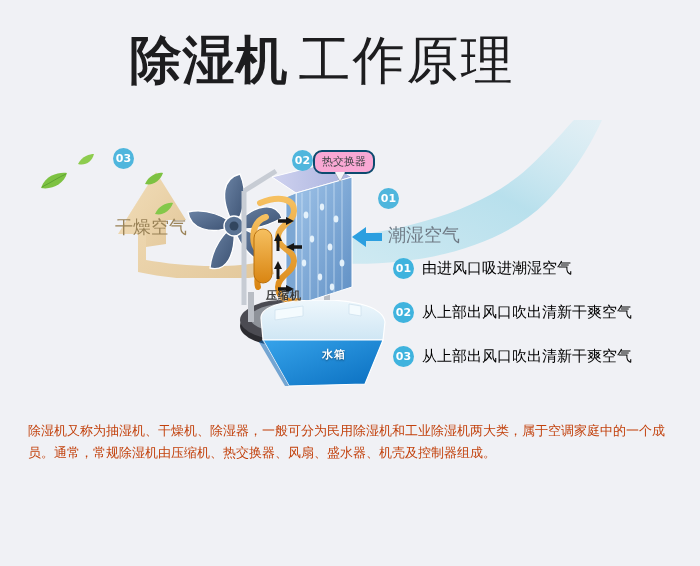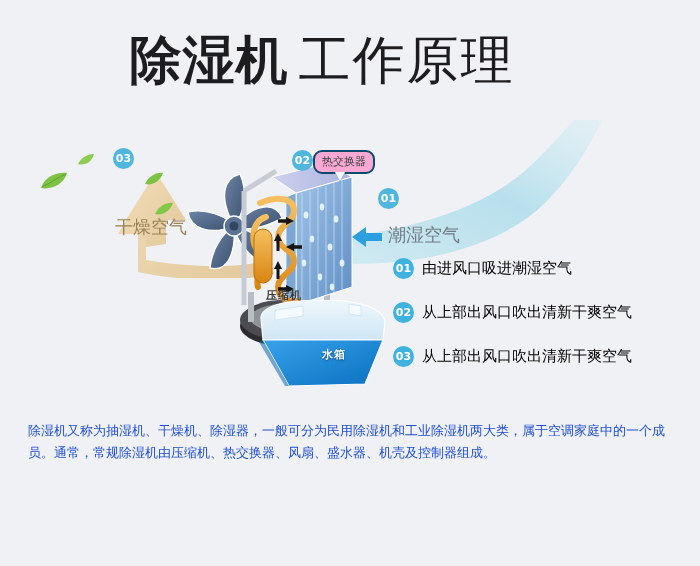--- a/index.html
+++ b/index.html
@@ -139,21 +139,21 @@
     white-space:nowrap;
     font-family:Liberation Serif, serif;
   }
 
   
   .copy{position:absolute;left:28px;top:420px;width:648px;}
   .copy p{
     margin:0 0 18px 0;
     font-size:13px;
     line-height:22px;
-    color:#1d4ed8;
+    color:#c2410c;
     font-family:"DejaVu Sans","Liberation Sans",sans-serif;
   }
   .copy p:last-child{margin-bottom:0;}
 </style>
 </head>
 <body>
 
 <div class="page">
 
   <div class="title-wrap">

